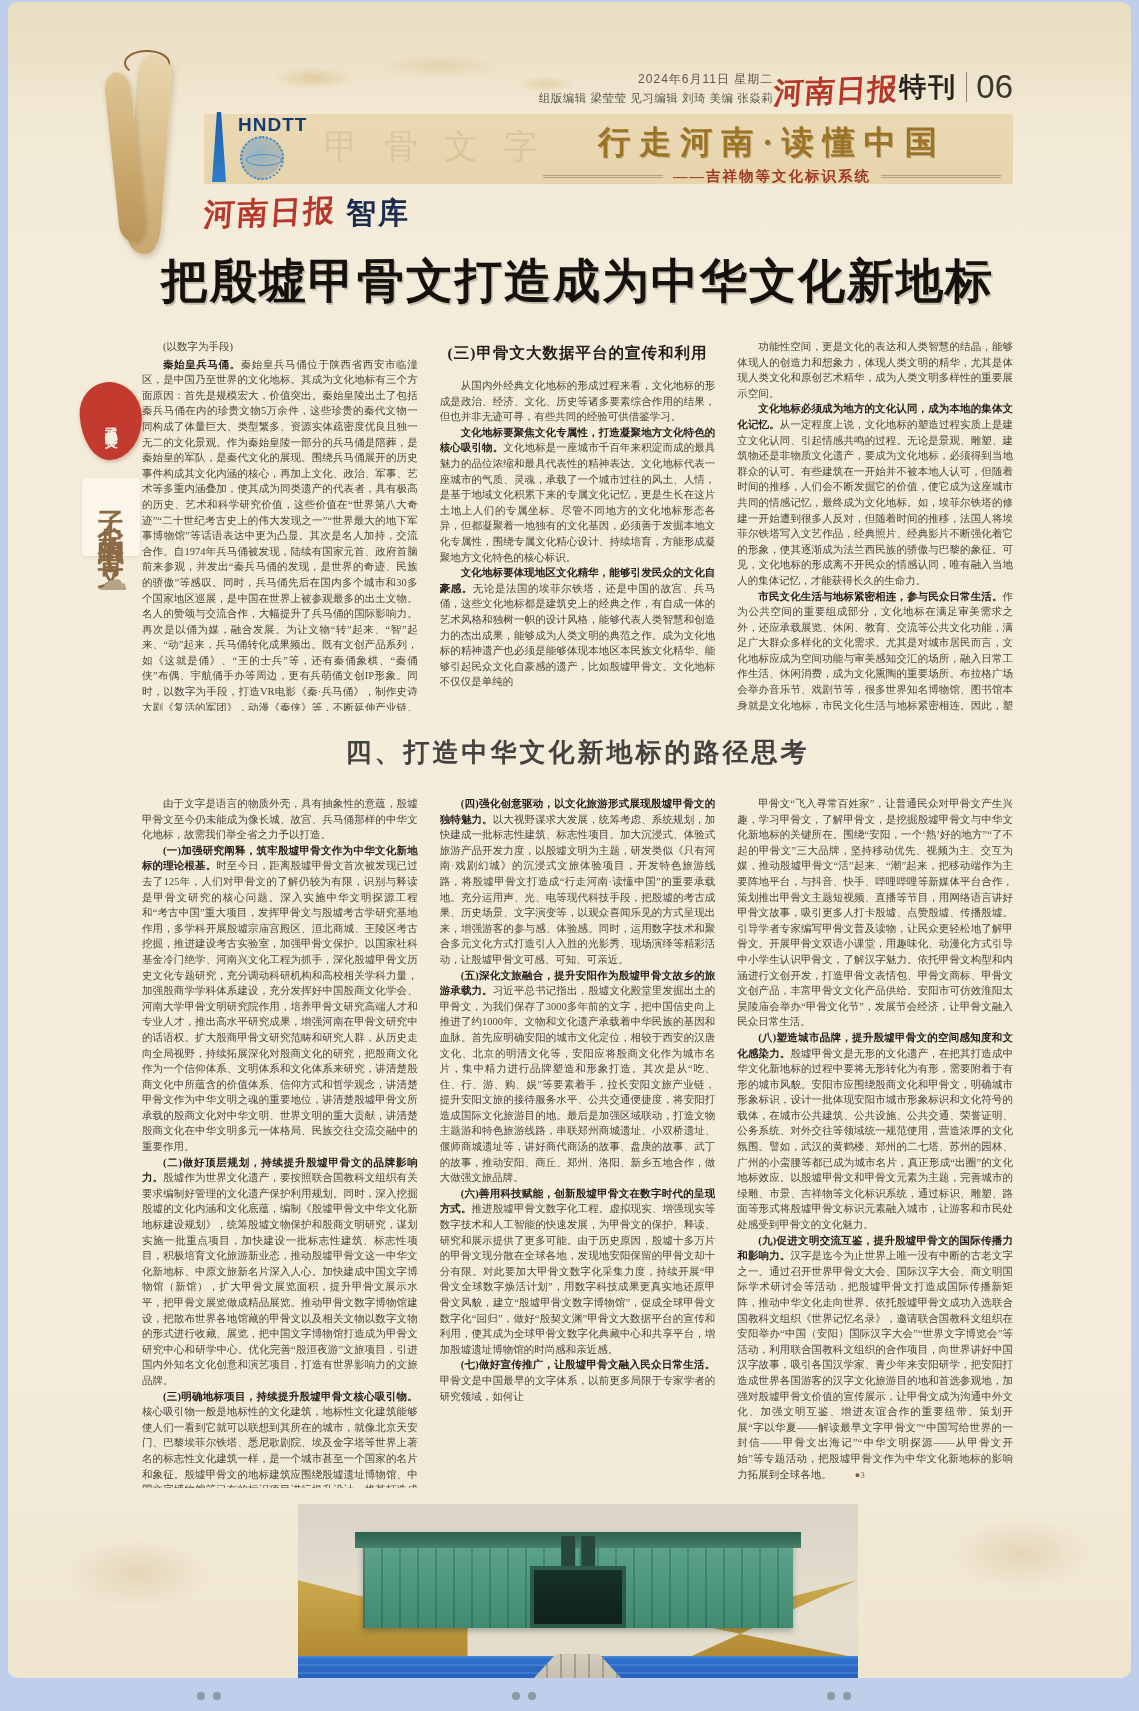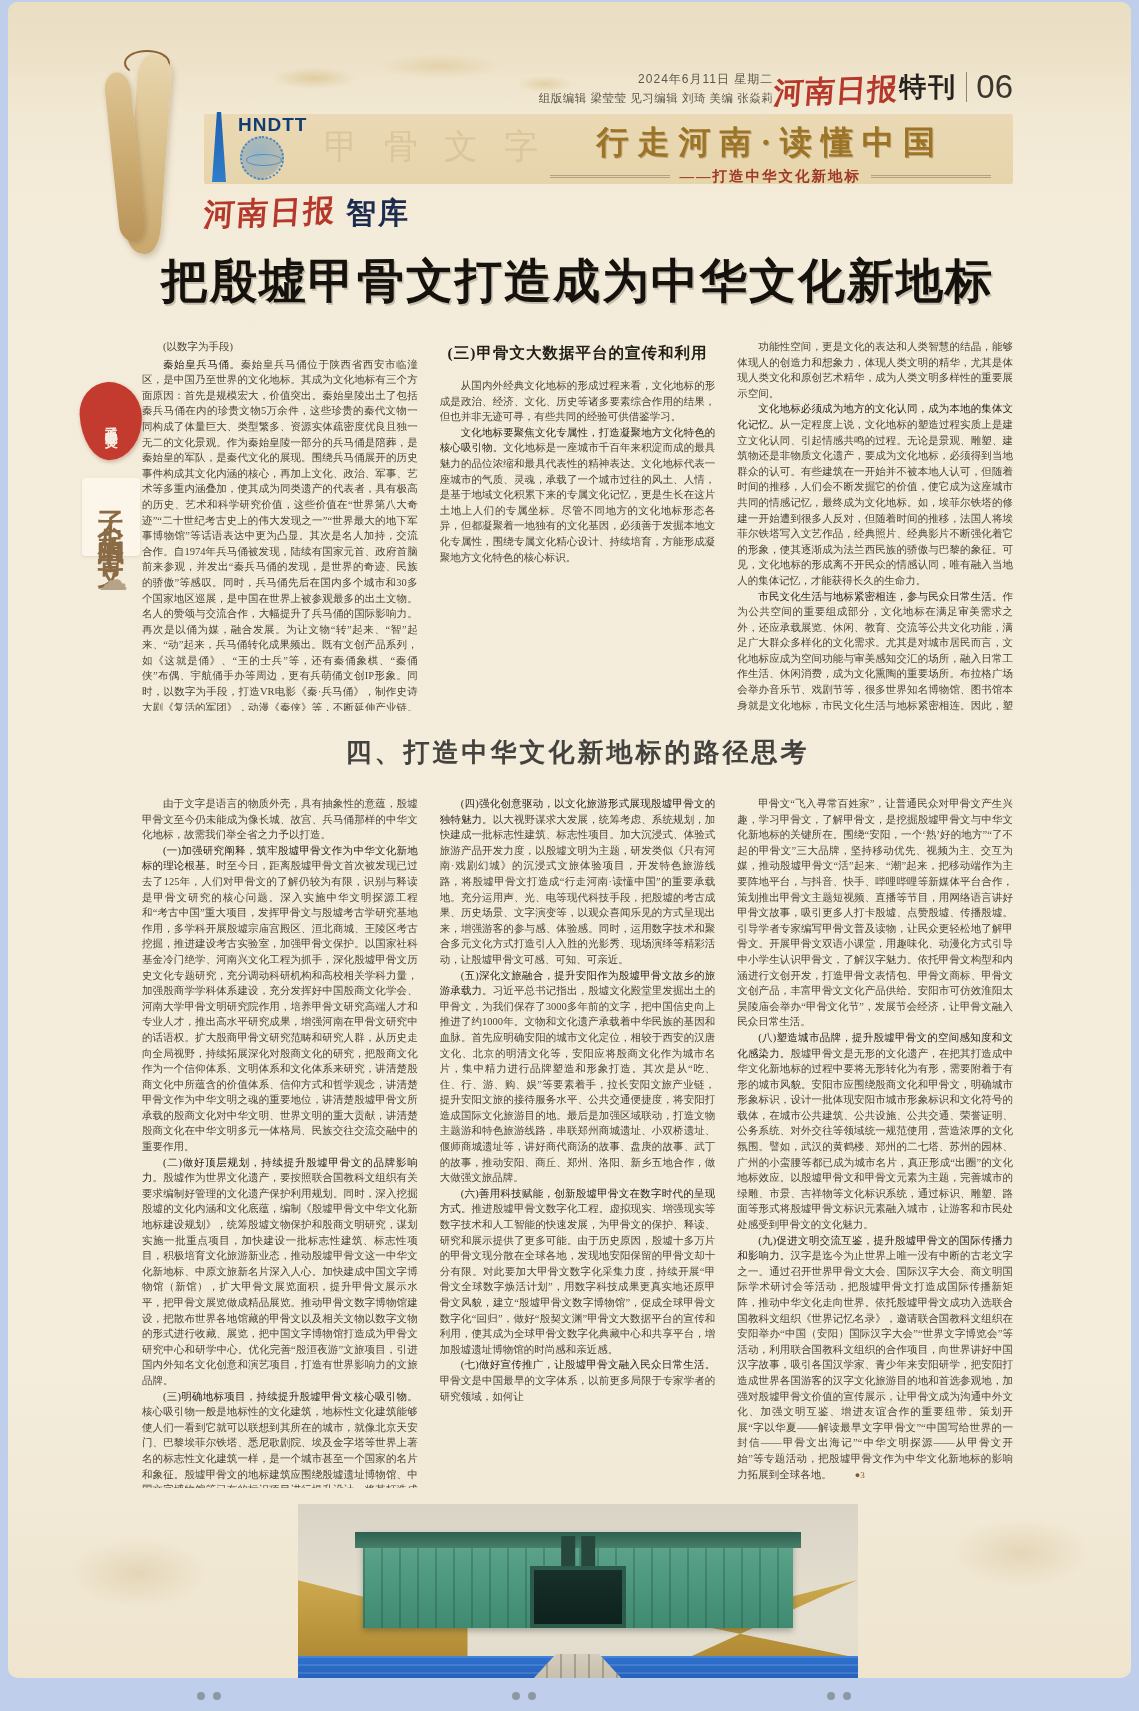--- a/index.html
+++ b/index.html
@@ -75,21 +75,21 @@
   }
   .logo .stroke{position:absolute; left:0; top:2px; width:14px; height:70px;
     background:linear-gradient(180deg,#1d5fae,#2f7ecb); clip-path:polygon(35% 0,65% 0,100% 100%,0 100%);}
   .logo .globe{position:absolute; left:28px; top:26px; width:44px; height:44px; border-radius:50%;
     border:2px dotted #3e86c9;
     background:radial-gradient(circle at 40% 40%, rgba(86,153,212,.55), rgba(40,100,170,.25) 70%, transparent 75%);}
   .logo .globe:before{content:""; position:absolute; left:4px; top:16px; width:34px; height:10px;
     border:1.5px solid rgba(62,134,201,.8); border-radius:50%;}
   .logo-text{position:absolute; left:26px; top:4px; font-family:"Liberation Sans","DejaVu Sans",sans-serif;
     font-weight:bold; font-size:19px; color:#123d74; letter-spacing:1px;}
-  .banner-titles{position:absolute; right:22px; top:7px; text-align:center;}
+  .banner-titles{position:absolute; right:12px; top:7px; text-align:center;}
   .banner-title{font-size:32px; font-weight:bold; color:#9c7427; letter-spacing:9px;
     text-shadow:1px 1px 0 rgba(120,80,20,.35);}
   .banner-sub-row{display:flex; align-items:center; gap:10px; margin-top:2px; justify-content:center;}
   .sub-line{height:3px; width:120px; border-top:1px solid #b0a184; border-bottom:1px solid #b0a184;}
   .banner-subtitle{font-size:14.5px; font-weight:bold; color:#a03a28; letter-spacing:2px;}
   
   .brand-row{margin:10px 0 0 196px; height:38px; display:flex; align-items:center;}
   .brand-script{font-size:31px; font-weight:bold; color:#b5382a; transform:skewX(-6deg) rotate(-2deg);
     letter-spacing:2px;}
   .brand-suffix{font-size:30px; font-weight:bold; color:#1d2b4e; margin-left:10px; letter-spacing:2px;
@@ -113,21 +113,21 @@
     text-shadow:1.5px 1.5px 0 rgba(60,50,40,.25);
     white-space:nowrap;
   }
   
   .main{padding:0 118px 0 134px;}
   .cols{display:flex; gap:22px; margin-top:26px;}
   .col{flex:1 1 0; overflow:hidden; text-align:justify;}
   .cols-upper .col{height:372px;}
   .cols-lower .col{height:692px;}
   .para{font-size:10.5px; line-height:15.6px; text-indent:2em; color:#4a443a;}
-  .para .lead{font-weight:normal; color:#241f18;}
+  .para .lead{font-weight:bold; color:#241f18;}
   .subhead{font-size:15.5px; font-weight:bold; color:#211d17; text-align:center;
     margin:4px 0 14px 0; letter-spacing:1px; text-indent:0;}
   .continued{font-size:10.5px; line-height:15.6px; text-indent:2em; color:#4a443a; margin-bottom:2px;}
   .section4-title{margin:24px 0 4px 0; text-align:center; font-size:26px; font-weight:bold;
     color:#43423f; letter-spacing:3px; font-family:"Liberation Sans","DejaVu Sans",sans-serif;}
   .end-mark{display:inline-block; font-size:9px; color:#7a5c33; margin-left:2px;}
   
   .photo-wrap{position:relative; margin:16px auto 0 auto; width:560px; height:192px; overflow:hidden;}
   .ph-sky{position:absolute; inset:0; background:linear-gradient(180deg,#d9d4c6,#e6e0d0 60%,#ded8c8);}
   .ph-bank-l{position:absolute; left:0; bottom:38px; width:170px; height:78px;
@@ -197,21 +197,21 @@
     <div class="banner-watermark">甲骨文字</div>
     <div class="logo">
       <div class="stroke"></div>
       <div class="logo-text">HNDTT</div>
       <div class="globe"></div>
     </div>
     <div class="banner-titles">
       <div class="banner-title">行走河南·读懂中国</div>
       <div class="banner-sub-row">
         <span class="sub-line"></span>
-        <span class="banner-subtitle">——打造中华文化新地标</span>
+        <span class="banner-subtitle">——吉祥物等文化标识系统</span>
         <span class="sub-line"></span>
       </div>
     </div>
   </div>
 
   <div class="brand-row">
     <span class="brand-script">河南日报</span>
     <span class="brand-suffix">智库</span>
   </div>
 
@@ -231,20 +231,21 @@
 
     <div class="cols cols-upper">
       <div class="col">
         <p class="continued">(以数字为手段)</p>
         <p class="para"><span class="lead">秦始皇兵马俑。</span><span>秦始皇兵马俑位于陕西省西安市临潼区，是中国乃至世界的文化地标。其成为文化地标有三个方面原因：首先是规模宏大，价值突出。秦始皇陵出土了包括秦兵马俑在内的珍贵文物5万余件，这些珍贵的秦代文物一同构成了体量巨大、类型繁多、资源实体疏密度优良且独一无二的文化景观。作为秦始皇陵一部分的兵马俑是陪葬，是秦始皇的军队，是秦代文化的展现。围绕兵马俑展开的历史事件构成其文化内涵的核心，再加上文化、政治、军事、艺术等多重内涵叠加，使其成为同类遗产的代表者，具有极高的历史、艺术和科学研究价值，这些价值在“世界第八大奇迹”“二十世纪考古史上的伟大发现之一”“世界最大的地下军事博物馆”等话语表达中更为凸显。其次是名人加持，交流合作。自1974年兵马俑被发现，陆续有国家元首、政府首脑前来参观，并发出“秦兵马俑的发现，是世界的奇迹、民族的骄傲”等感叹。同时，兵马俑先后在国内多个城市和30多个国家地区巡展，是中国在世界上被参观最多的出土文物。名人的赞颂与交流合作，大幅提升了兵马俑的国际影响力。再次是以俑为媒，融合发展。为让文物“转”起来、“智”起来、“动”起来，兵马俑转化成果频出。既有文创产品系列，如《这就是俑》、“王的士兵”等，还有秦俑象棋、“秦俑侠”布偶、宇航俑手办等周边，更有兵萌俑文创IP形象。同时，以数字为手段，打造VR电影《秦·兵马俑》，制作史诗大剧《复活的军团》，动漫《秦侠》等，不断延伸产业链。除此之外，还陆续开展“为秦俑涂颜色——学绘兵马俑”“我是秦俑修复师——学修兵马俑”等考古研学活动，以沉浸式体验促进兵马俑多业态融合发展。</span></p>
       </div>
       <div class="col">
         <div class="subhead">(三)甲骨文大数据平台的宣传和利用</div>
         <p class="para"><span class="lead"></span><span>从国内外经典文化地标的形成过程来看，文化地标的形成是政治、经济、文化、历史等诸多要素综合作用的结果，但也并非无迹可寻，有些共同的经验可供借鉴学习。</span></p>
         <p class="para"><span class="lead">文化地标要聚焦文化专属性，打造凝聚地方文化特色的核心吸引物。</span><span>文化地标是一座城市千百年来积淀而成的最具魅力的品位浓缩和最具代表性的精神表达。文化地标代表一座城市的气质、灵魂，承载了一个城市过往的风土、人情，是基于地域文化积累下来的专属文化记忆，更是生长在这片土地上人们的专属坐标。尽管不同地方的文化地标形态各异，但都凝聚着一地独有的文化基因，必须善于发掘本地文化专属性，围绕专属文化精心设计、持续培育，方能形成凝聚地方文化特色的核心标识。</span></p>
+        <p class="para"><span class="lead">文化地标要体现地区文化精华，能够引发民众的文化自豪感。</span><span>无论是法国的埃菲尔铁塔，还是中国的故宫、兵马俑，这些文化地标都是建筑史上的经典之作，有自成一体的艺术风格和独树一帜的设计风格，能够代表人类智慧和创造力的杰出成果，能够成为人类文明的典范之作。成为文化地标的精神遗产也必须是能够体现本地区本民族文化精华、能够引起民众文化自豪感的遗产，比如殷墟甲骨文。文化地标不仅仅是单纯的</span></p>
       </div>
       <div class="col">
         <p class="para"><span class="lead"></span><span>功能性空间，更是文化的表达和人类智慧的结晶，能够体现人的创造力和想象力，体现人类文明的精华，尤其是体现人类文化和原创艺术精华，成为人类文明多样性的重要展示空间。</span></p>
         <p class="para"><span class="lead">文化地标必须成为地方的文化认同，成为本地的集体文化记忆。</span><span>从一定程度上说，文化地标的塑造过程实质上是建立文化认同、引起情感共鸣的过程。无论是景观、雕塑、建筑物还是非物质文化遗产，要成为文化地标，必须得到当地群众的认可。有些建筑在一开始并不被本地人认可，但随着时间的推移，人们会不断发掘它的价值，使它成为这座城市共同的情感记忆，最终成为文化地标。如，埃菲尔铁塔的修建一开始遭到很多人反对，但随着时间的推移，法国人将埃菲尔铁塔写入文艺作品，经典照片、经典影片不断强化着它的形象，使其逐渐成为法兰西民族的骄傲与巴黎的象征。可见，文化地标的形成离不开民众的情感认同，唯有融入当地人的集体记忆，才能获得长久的生命力。</span></p>
         <p class="para"><span class="lead">市民文化生活与地标紧密相连，参与民众日常生活。</span><span>作为公共空间的重要组成部分，文化地标在满足审美需求之外，还应承载展览、休闲、教育、交流等公共文化功能，满足广大群众多样化的文化需求。尤其是对城市居民而言，文化地标应成为空间功能与审美感知交汇的场所，融入日常工作生活、休闲消费，成为文化熏陶的重要场所。布拉格广场会举办音乐节、戏剧节等，很多世界知名博物馆、图书馆本身就是文化地标，市民文化生活与地标紧密相连。因此，塑造文化地标必须使其参与现代性生活，成为现代生活的一部分。</span></p>
       </div>
     </div>
 
     <div class="section4-title">四、打造中华文化新地标的路径思考</div>
 

